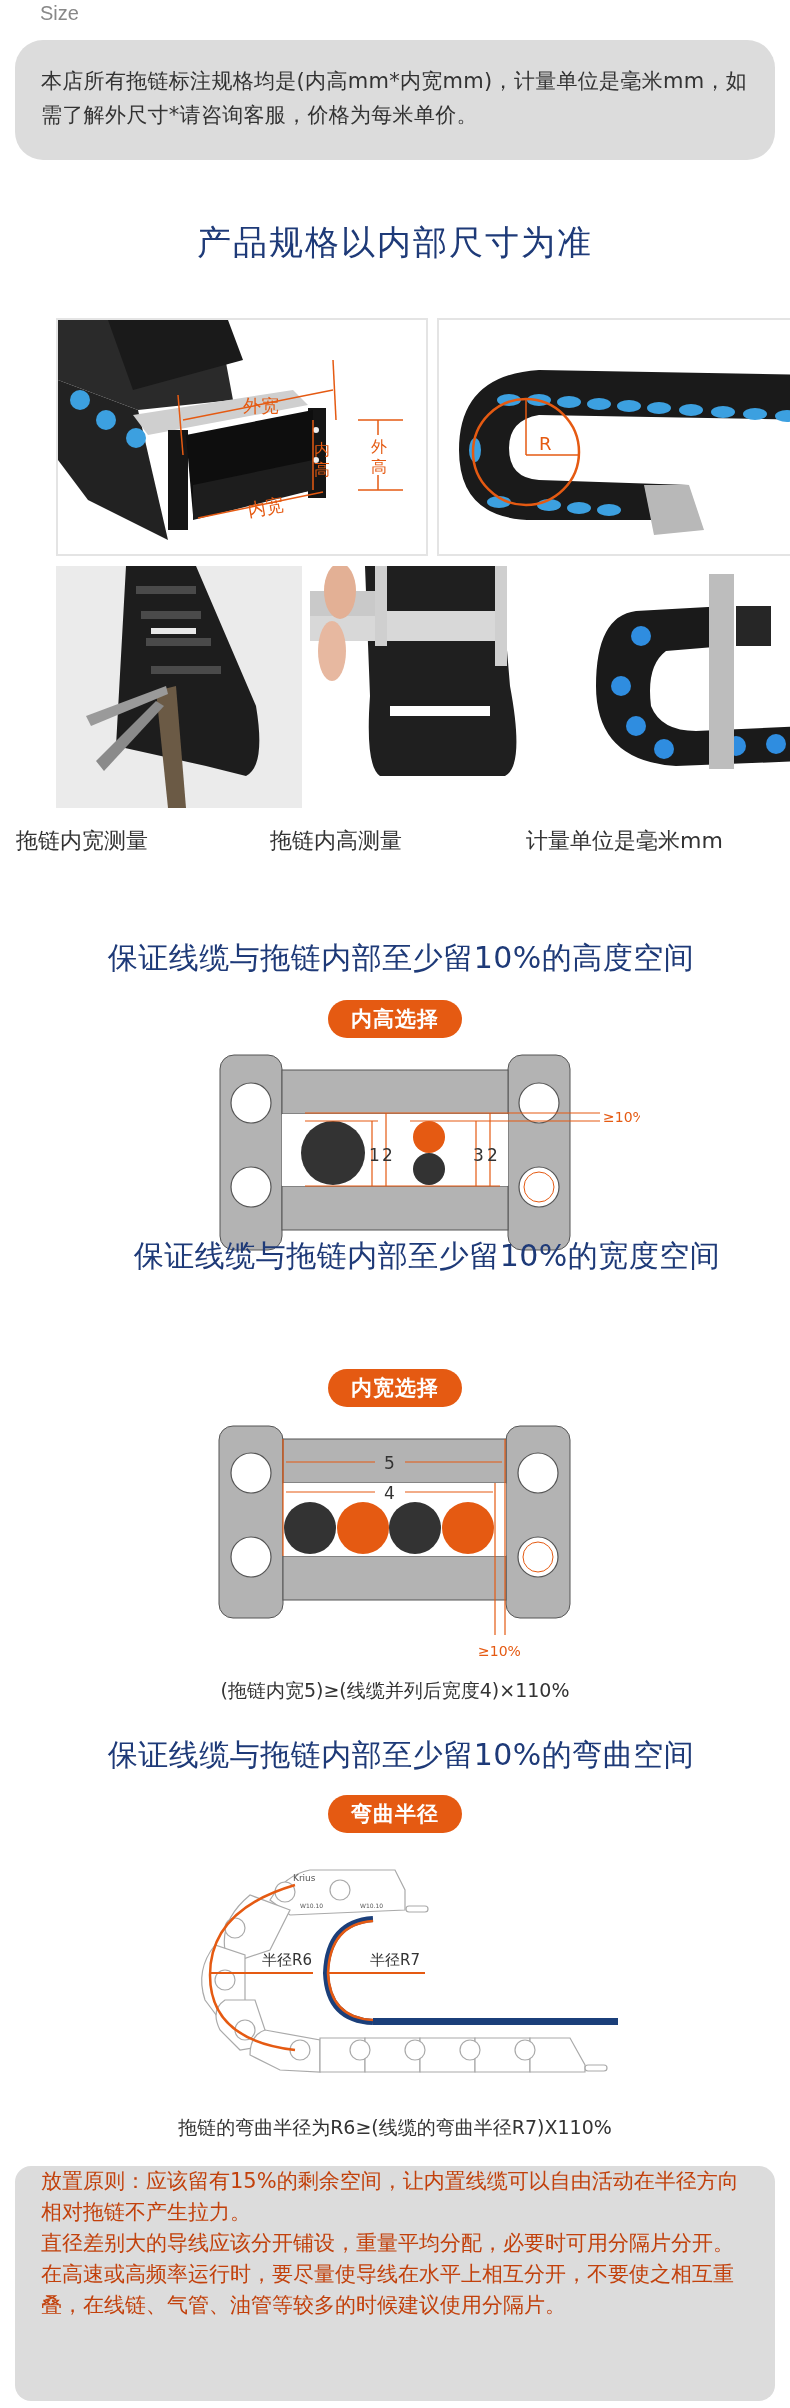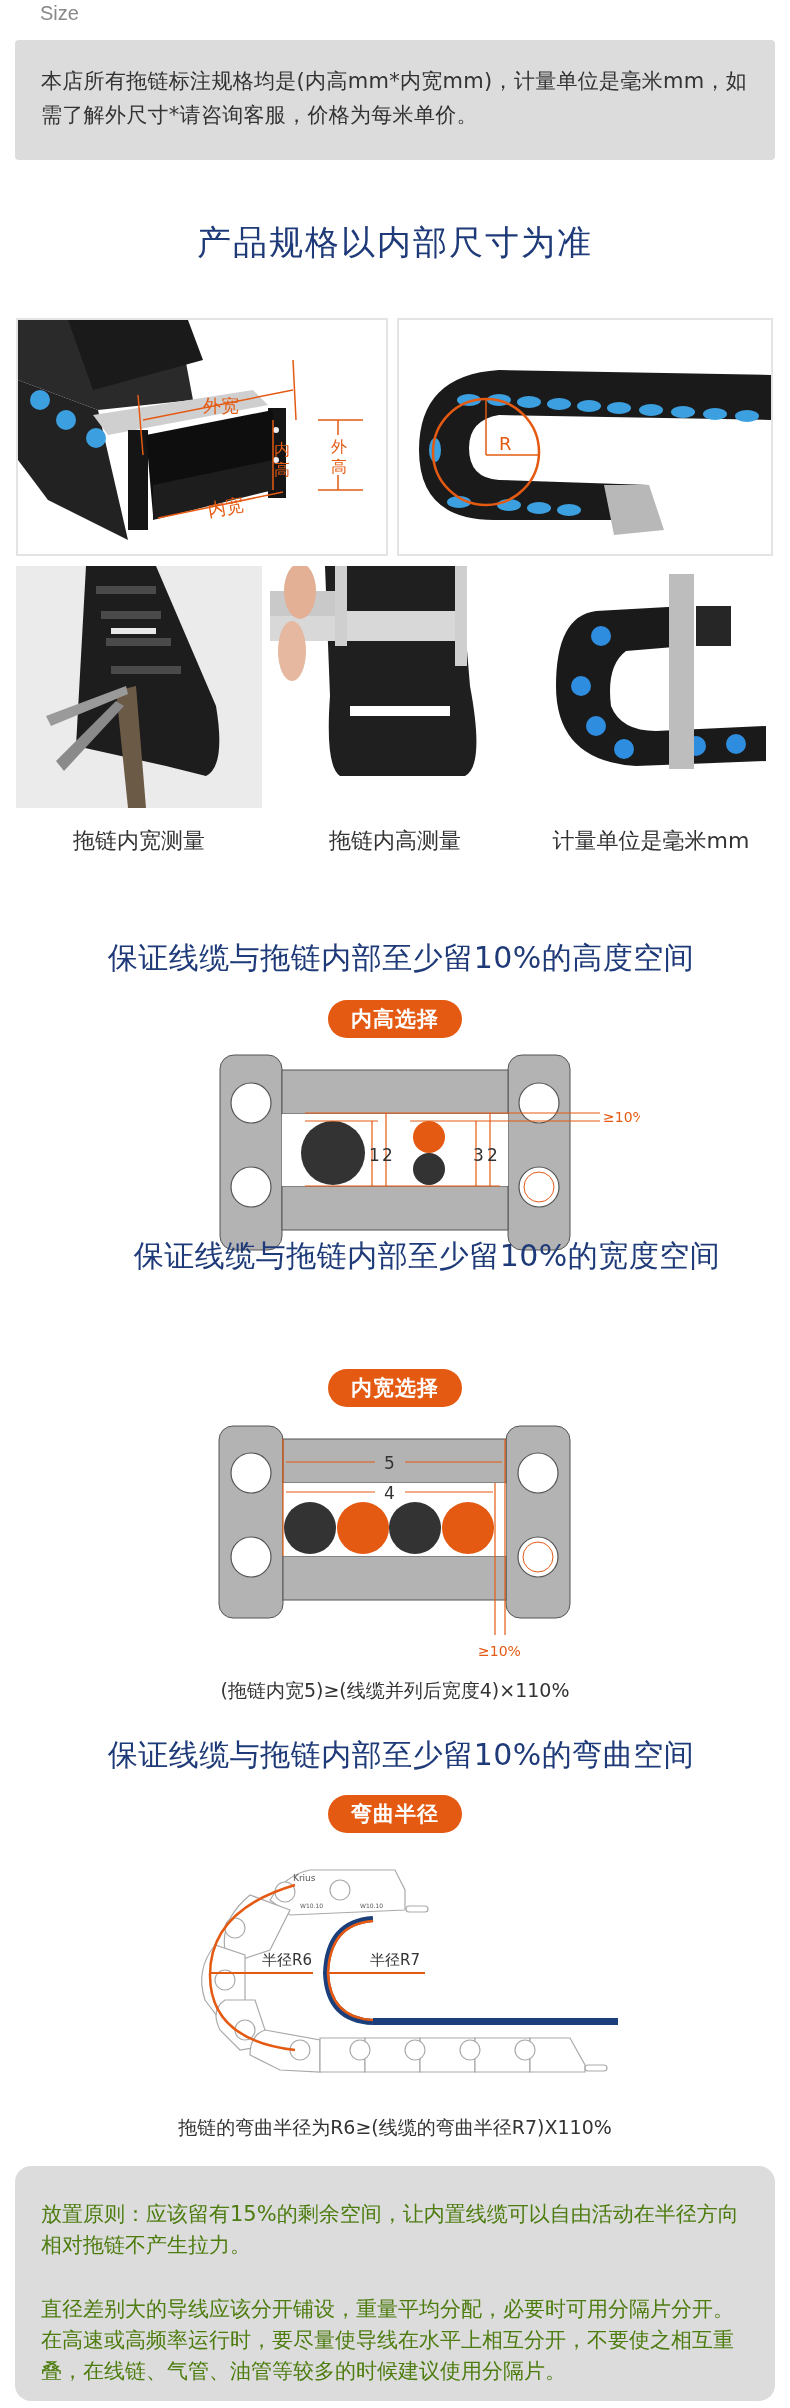--- a/index.html
+++ b/index.html
@@ -1,40 +1,40 @@
 <!DOCTYPE html>
 <html><head>
 <meta charset="utf-8">
 <style>
   * { box-sizing: border-box; margin: 0; padding: 0; }
   html, body { width: 790px; background: #ffffff; }
   body { font-family: "DejaVu Sans", "Liberation Sans", sans-serif; color: #333; position: relative; height: 2408px; overflow: hidden; }
 
   .size-label { position: absolute; left: 40px; top: 2px; font-size: 20px; color: #888; font-family: "Liberation Sans", sans-serif; }
 
-  .notice-box { position: absolute; left: 15px; top: 40px; width: 760px; height: 120px; background: #dcdcdc; border-radius: 4px; padding: 24px 26px 0 26px; }
+  .notice-box { position: absolute; left: 15px; top: 40px; width: 760px; height: 120px; background: #dcdcdc; border-radius: 28px; padding: 24px 26px 0 26px; }
   .notice-box p { font-size: 21px; line-height: 34px; color: #333; letter-spacing: 0.3px; }
 
   .blue-title { position: absolute; left: 0; width: 790px; text-align: center; color: #1e3a78; font-weight: normal; }
   .t-main { top: 220px; font-size: 34px; letter-spacing: 2px; }
   .t-sec { font-size: 30px; letter-spacing: 0.5px; padding-left: 12px; }
 
-  .photo { position: absolute; overflow: hidden; }
+  .photo { position: absolute; overflow: hidden; margin-left: 40px; }
   .photo-frame { border: 2px solid #e4e4e4; background: #fff; }
 
-  .caption { position: absolute; font-size: 22px; color: #333; text-align: center; }
+  .caption { position: absolute; font-size: 22px; color: #333; }
 
   .pill { position: absolute; left: 50%; transform: translateX(-50%); width: 134px; height: 38px; background: #e55a12; color: #fff; font-size: 21px; font-weight: bold; border-radius: 19px; text-align: center; line-height: 38px; letter-spacing: 1px; }
 
   .diagram { position: absolute; }
   .formula { position: absolute; left: 0; width: 790px; text-align: center; font-size: 19px; color: #333; }
 
   .strength-box { position: absolute; left: 15px; top: 2166px; width: 760px; height: 235px; background: #dcdcdc; border-radius: 16px; padding: 0 26px; }
   .strength-title { text-align: center; font-size: 20px; color: #333; font-family: "Liberation Sans", sans-serif; letter-spacing: 0.5px; margin-top: 12px; line-height: 22px; }
-  .strength-box p { font-size: 21px; line-height: 31px; color: #4d7c0f; margin-top: 33px; }
+  .strength-box p { font-size: 21px; line-height: 31px; color: #c2410c; }
 </style>
 </head>
 <body>
 
 <div class="size-label">Size</div>
 
 <div class="notice-box">
   <p>本店所有拖链标注规格均是(内高mm*内宽mm)，计量单位是毫米mm，如需了解外尺寸*请咨询客服，价格为每米单价。</p>
 </div>
 

